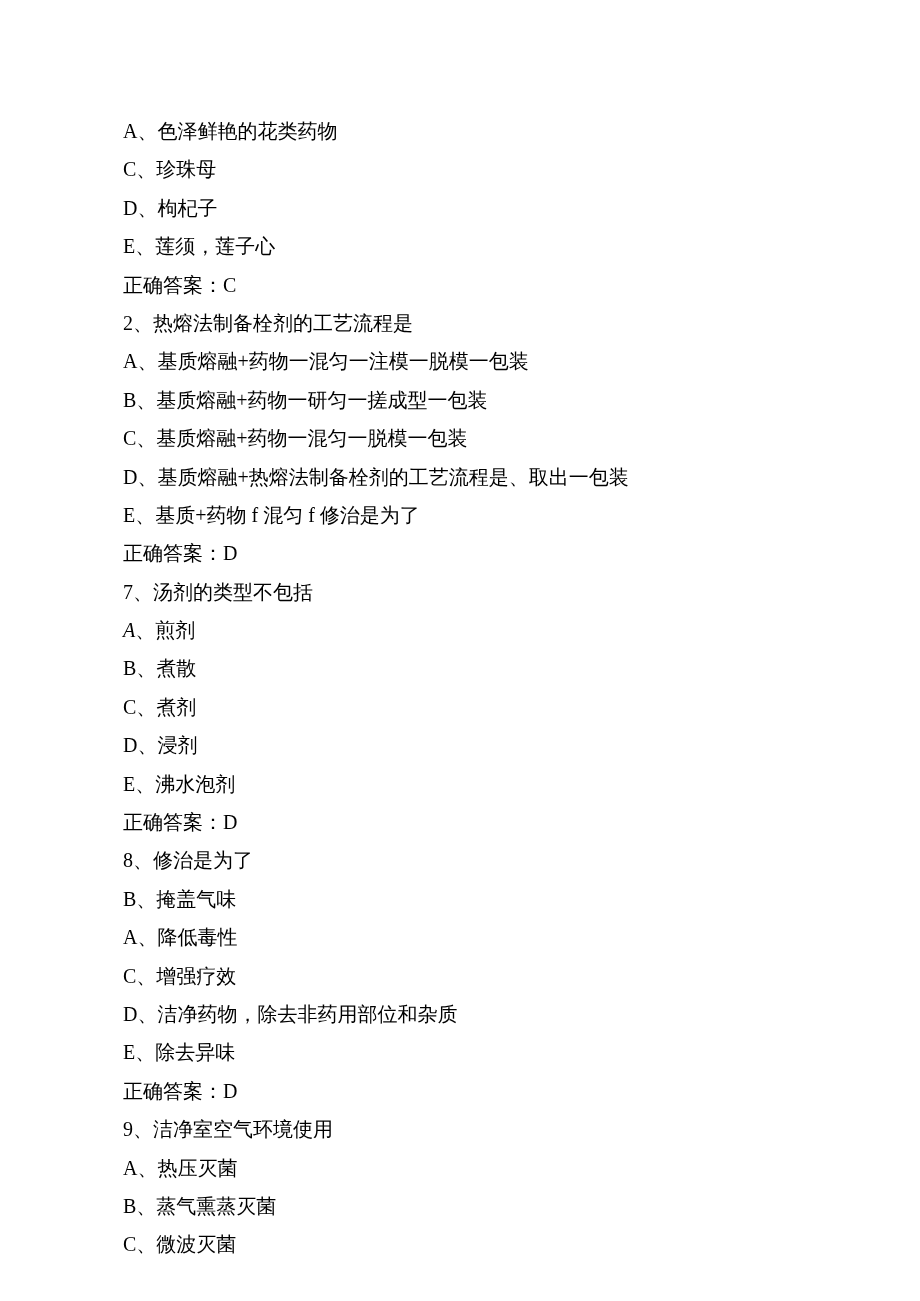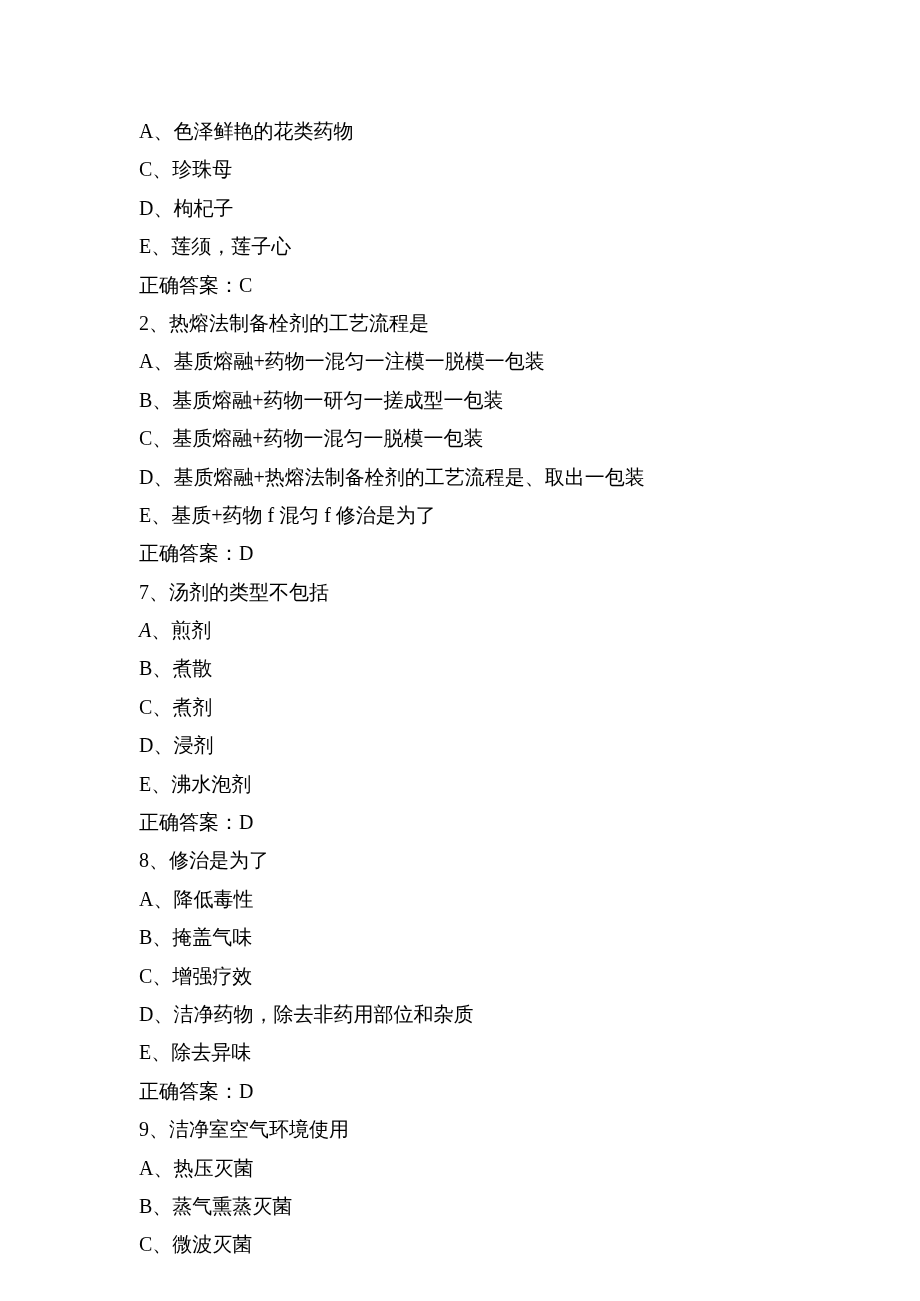--- a/index.html
+++ b/index.html
@@ -8,21 +8,20 @@
     background: #ffffff;
     font-family: "SimSun", "宋体", serif;
     font-size: 20px;
     color: #000000;
     line-height: 1.92;
     width: 920px;
   }
   .page {
     padding: 112px 0 0 123px;
     width: 680px;
-    margin-left: 16px;
   }
   .line {
     white-space: nowrap;
   }
   .italic {
     font-style: italic;
     font-family: "Times New Roman", serif;
     font-weight: 500;
   }
 </style>
@@ -43,22 +42,22 @@
     <div class="line">E、基质+药物 f 混匀 f 修治是为了</div>
     <div class="line">正确答案：D</div>
     <div class="line">7、汤剂的类型不包括</div>
     <div class="line"><span class="italic">A</span><span>、煎剂</span></div>
     <div class="line">B、煮散</div>
     <div class="line">C、煮剂</div>
     <div class="line">D、浸剂</div>
     <div class="line">E、沸水泡剂</div>
     <div class="line">正确答案：D</div>
     <div class="line">8、修治是为了</div>
+    <div class="line">B、掩盖气味</div>
     <div class="line">A、降低毒性</div>
-    <div class="line">B、掩盖气味</div>
     <div class="line">C、增强疗效</div>
     <div class="line">D、洁净药物，除去非药用部位和杂质</div>
     <div class="line">E、除去异味</div>
     <div class="line">正确答案：D</div>
     <div class="line">9、洁净室空气环境使用</div>
     <div class="line">A、热压灭菌</div>
     <div class="line">B、蒸气熏蒸灭菌</div>
     <div class="line">C、微波灭菌</div>
   </div>
 

